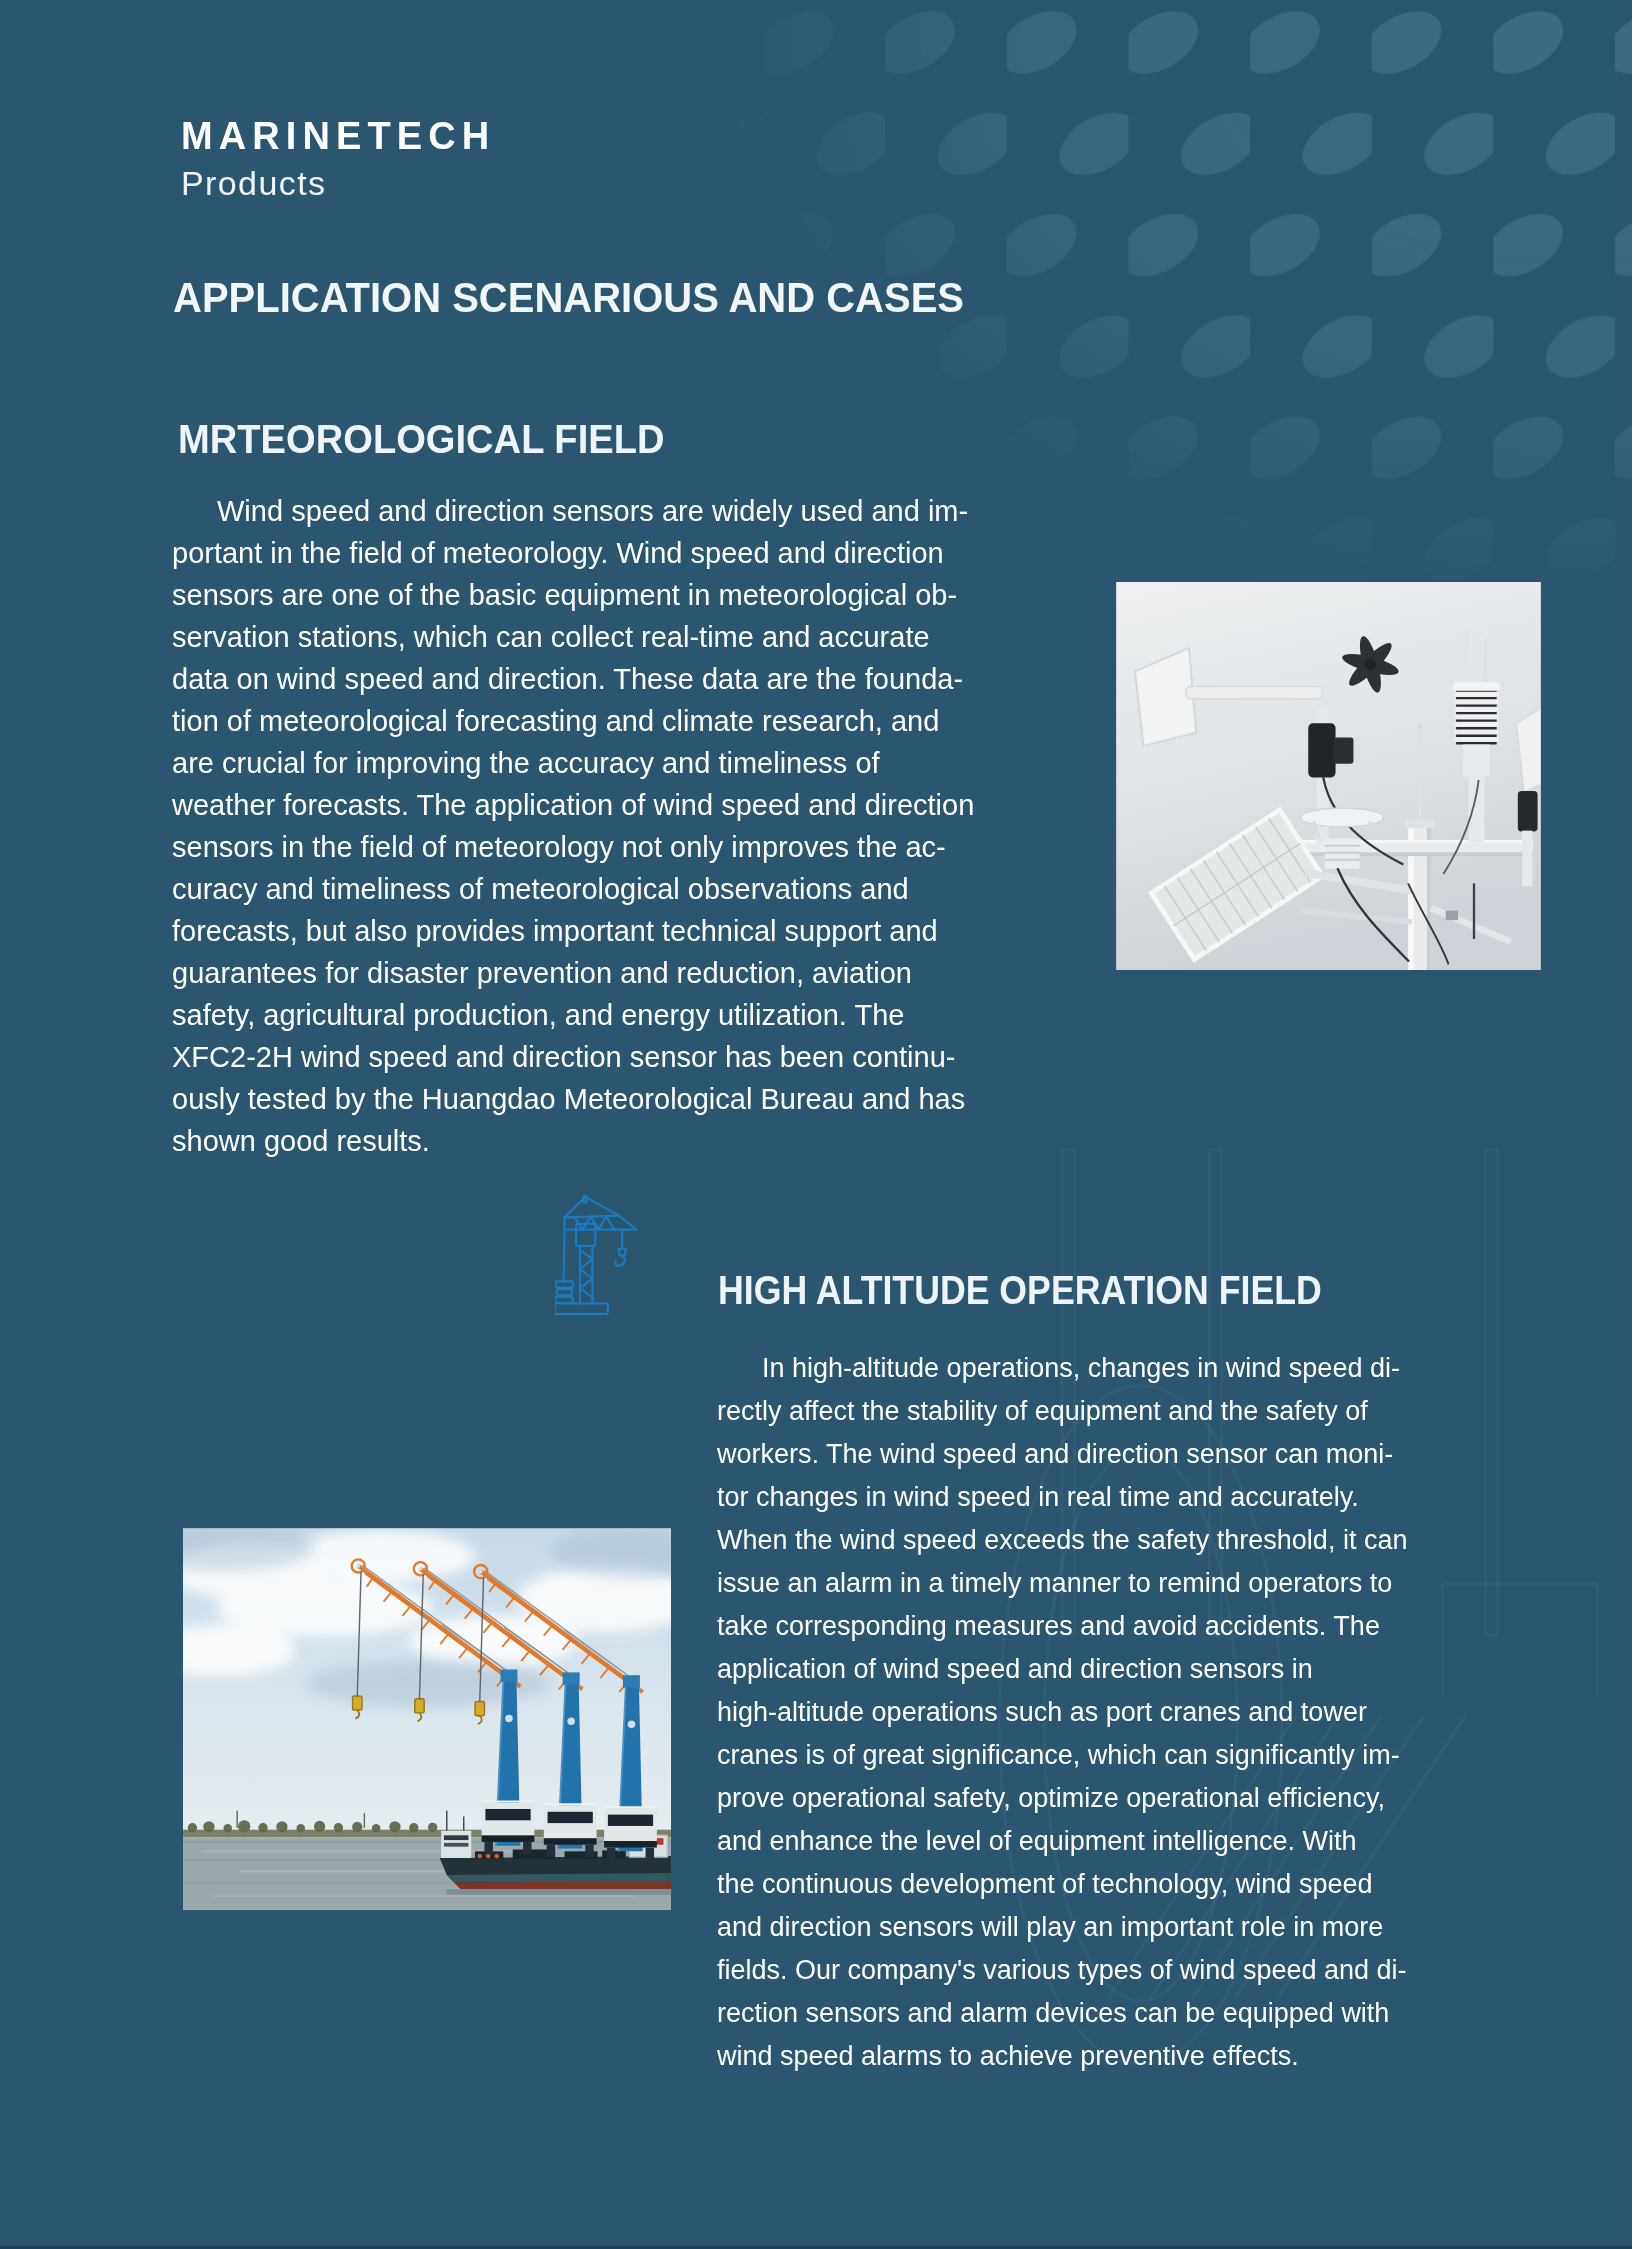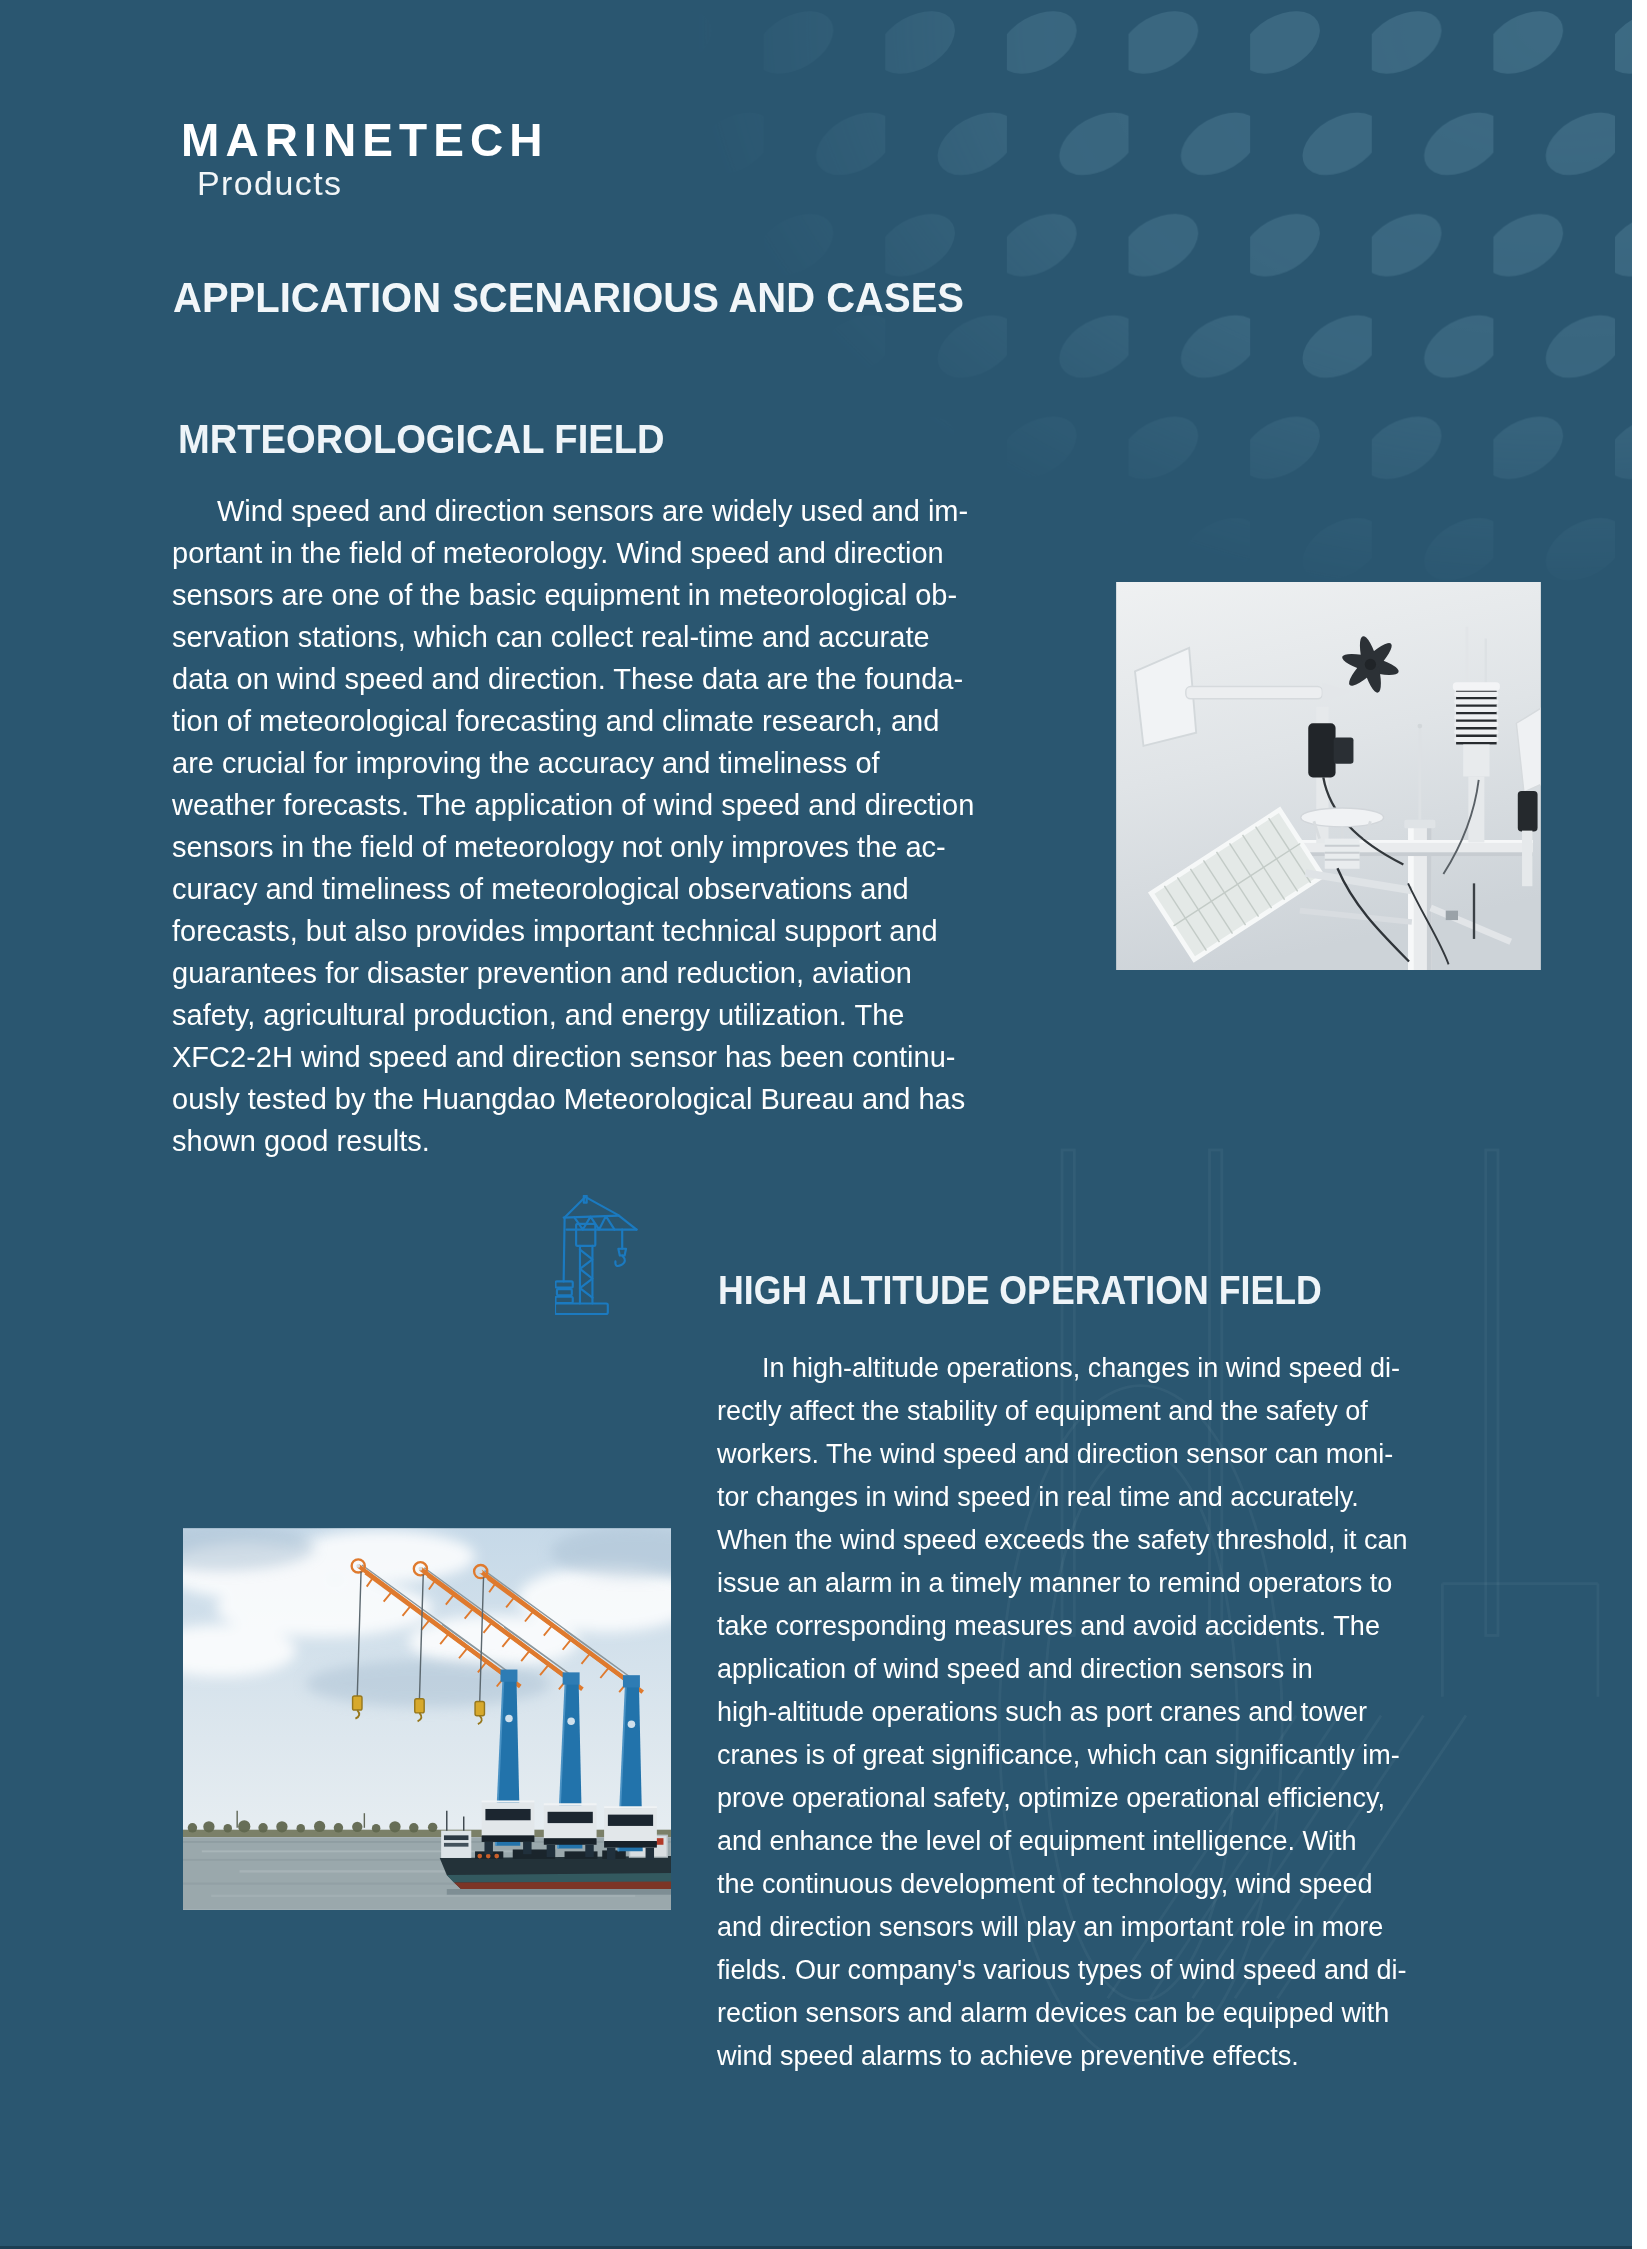--- a/index.html
+++ b/index.html
@@ -11,22 +11,22 @@
     font-family:"Liberation Sans","DejaVu Sans",sans-serif;
   }
   .abs{position:absolute;}
   
   .dots-svg{position:absolute;top:0;right:16px;pointer-events:none;}
   .watermark-svg{position:absolute;inset:0;pointer-events:none;}
   
   .right-margin{position:absolute;top:0;right:0;width:16px;height:2250px;background:#ffffff;}
   .footer-bar{position:absolute;left:0;bottom:0;width:1632px;height:4.2px;background:#1d3e53;}
   
-  .logo{left:181px;top:117px;color:#ffffff;font-weight:700;font-size:46px;letter-spacing:6.1px;line-height:1;}
-  .tagline{left:181px;top:166px;color:#f2f6f8;font-weight:400;font-size:34px;letter-spacing:1.4px;line-height:1;margin-left:16px;}
+  .logo{left:181px;top:117px;color:#ffffff;font-weight:700;font-size:38px;letter-spacing:6.1px;line-height:1;}
+  .tagline{left:181px;top:166px;color:#f2f6f8;font-weight:400;font-size:34px;letter-spacing:1.4px;line-height:1;}
   
   .h-main{left:173px;top:276px;color:#f1f6f9;font-weight:700;font-size:43px;line-height:1;white-space:nowrap;transform:scaleX(.93);transform-origin:left top;}
   .h-sec1{left:178px;top:419px;color:#eef4f8;font-weight:700;font-size:41px;line-height:1;white-space:nowrap;transform:scaleX(.93);transform-origin:left top;}
   .h-sec2{left:718px;top:1270px;color:#eef4f8;font-weight:700;font-size:41px;line-height:1;white-space:nowrap;transform:scaleX(.87);transform-origin:left top;}
   
   .para{
     color:#ffffff;font-size:29px;line-height:42px;
     white-space:pre-line;text-indent:45px;
   }
   .para1{left:172px;top:490px;width:938px;}

